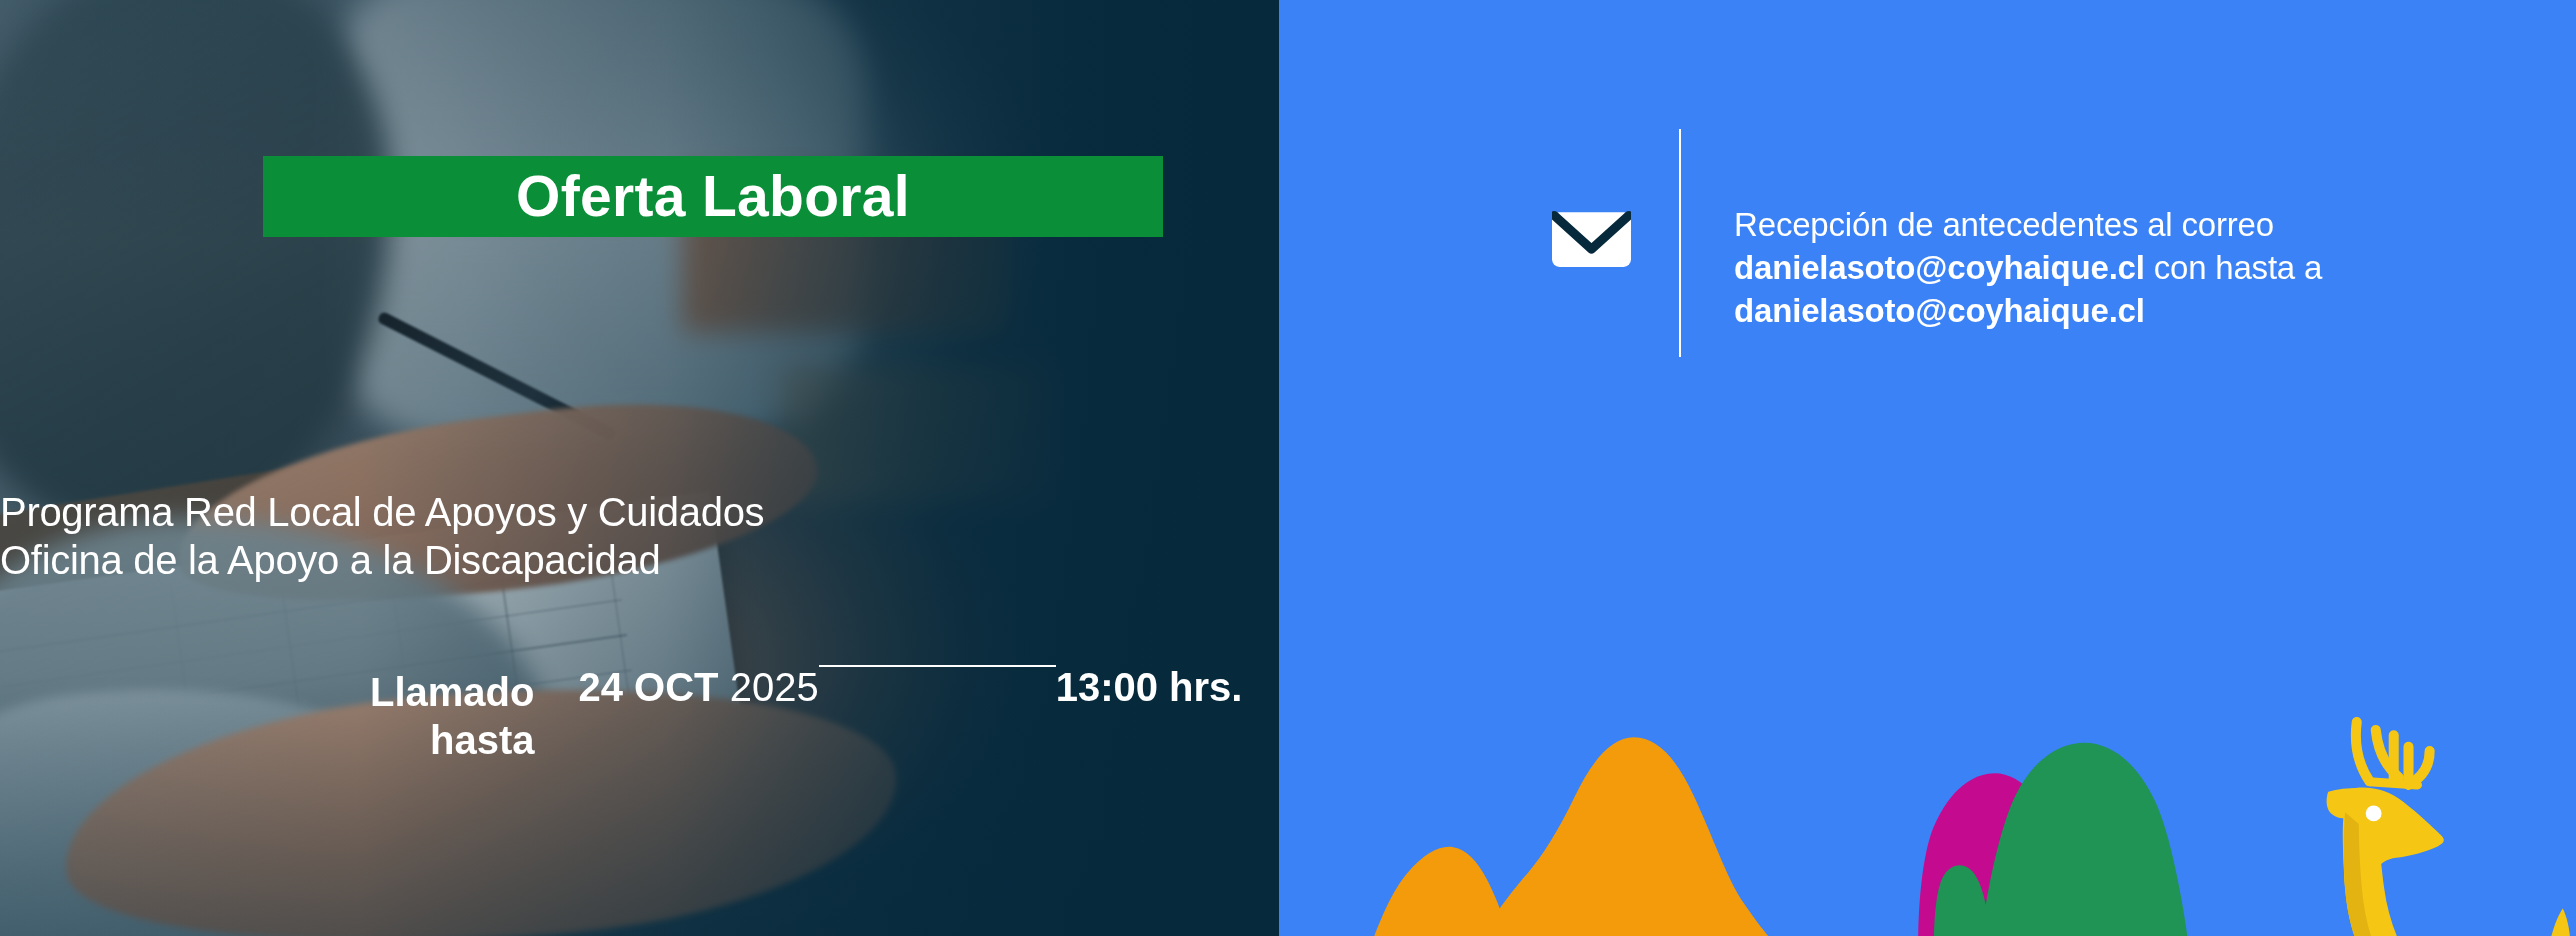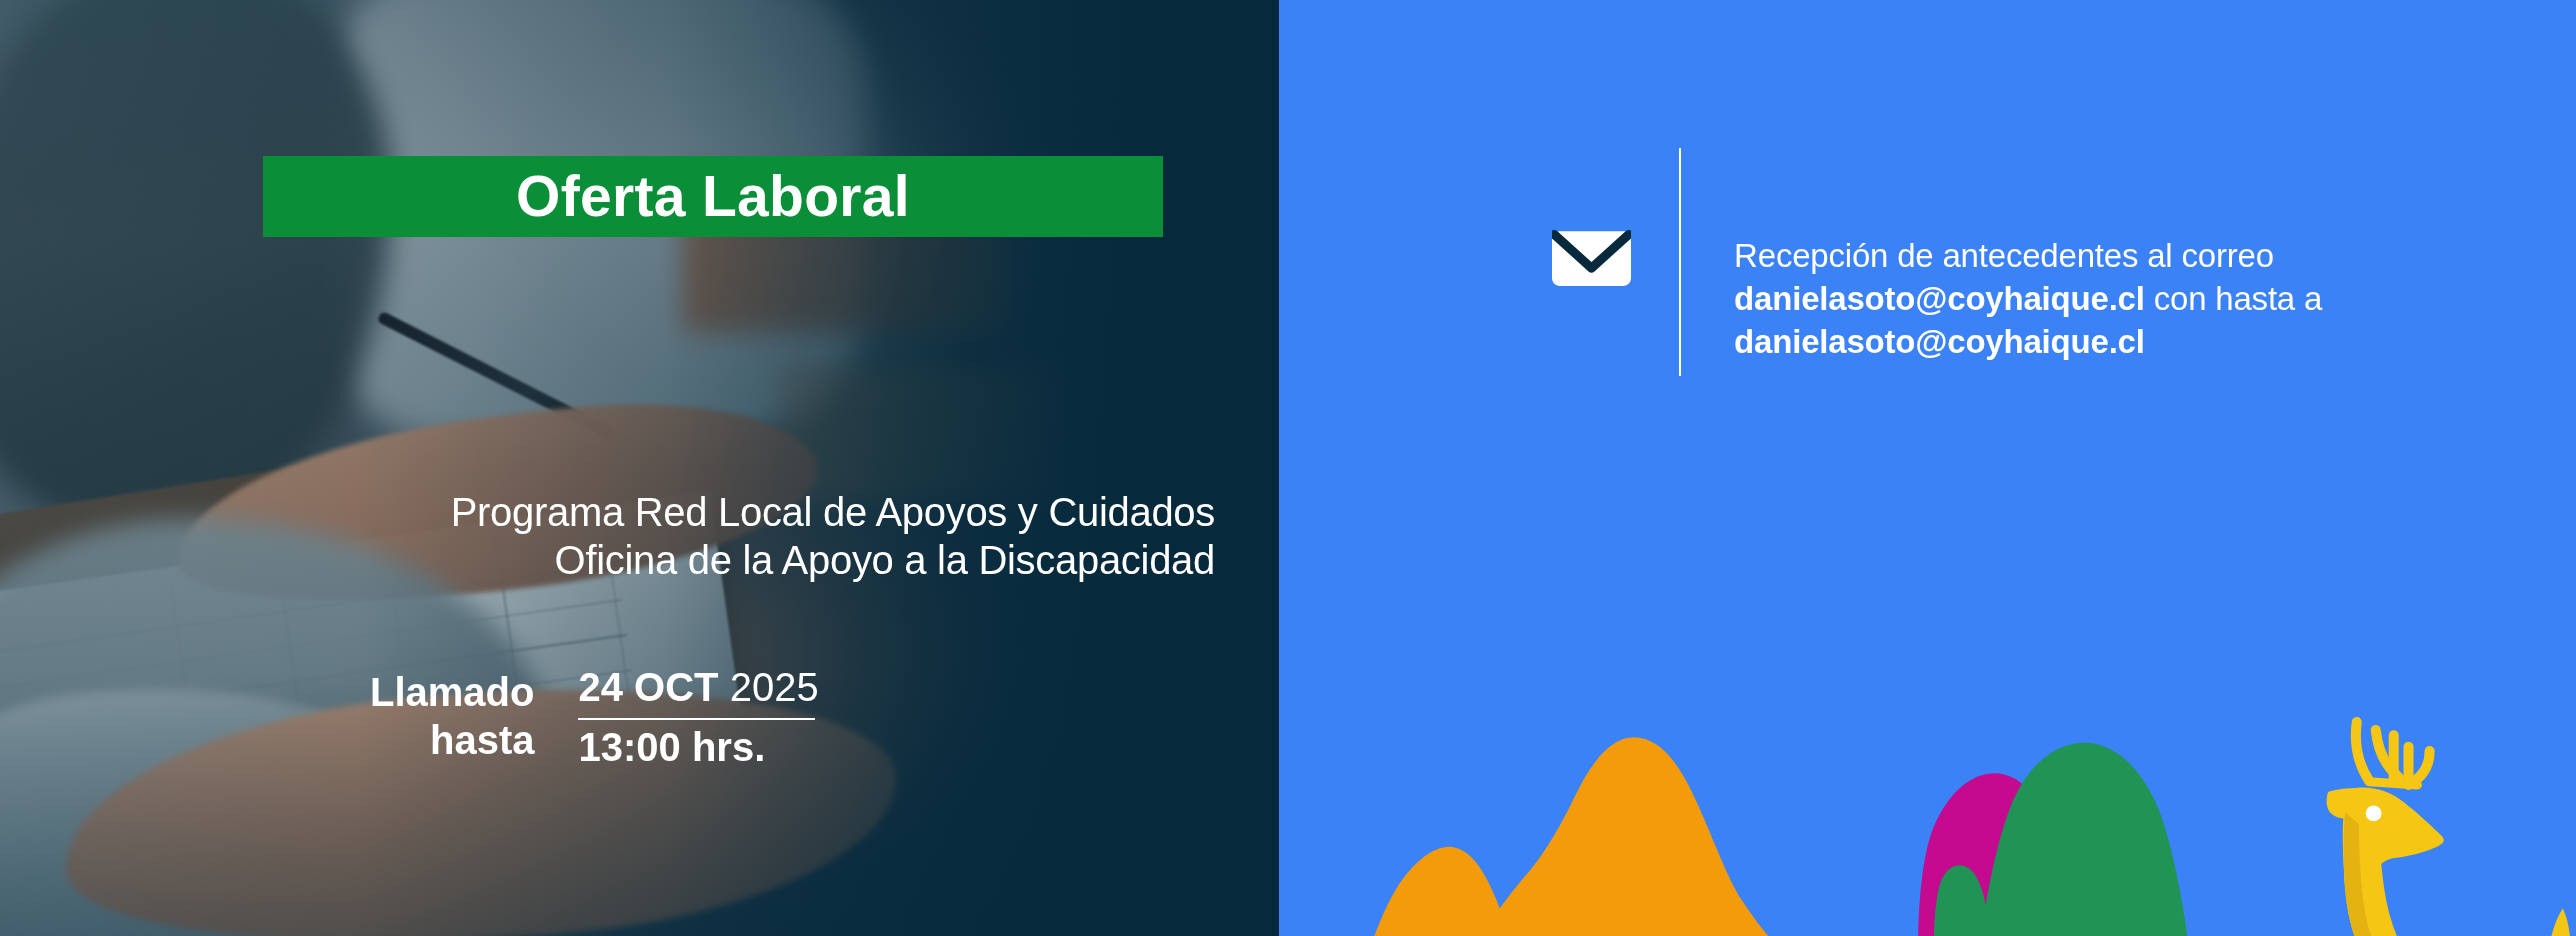--- a/index.html
+++ b/index.html
@@ -130,54 +130,54 @@
   
   .headline{
     position:absolute; left:0; top:243px; width:1215px;
     text-align:center;
     color:#FFFFFF; font-weight:700; font-size:132px; line-height:1;
     letter-spacing:-2.1px; white-space:nowrap;
   }
 
   
   .subtitle{
-    position:absolute; left:0; top:489px; width:1215px; text-align:right;
+    position:absolute; left:0; top:489px; width:1215px; text-align:left;
     color:#FFFFFF; font-weight:400; font-size:40px; line-height:1.19;
     letter-spacing:-0.3px;
   }
   .subtitle div{white-space:nowrap;}
 
   
   .deadline{
     position:absolute; left:370px; top:663px;
     display:flex; align-items:flex-start; gap:44px;
   }
   .deadline-label{
     color:#FFFFFF; font-weight:700; font-size:40px; line-height:1.2;
     text-align:right; white-space:nowrap; padding-top:5.3px;
   }
-  .deadline-values{display:flex; flex-direction:column;}
+  .deadline-values{display:flex; flex-direction:row;}
   .deadline-row1{
     color:#FFFFFF; font-size:40px; line-height:1.22; white-space:nowrap;
     padding-bottom:4.2px;
   }
   .deadline-row1 .d-strong{font-weight:700;}
   .deadline-row1 .d-year{font-weight:400;}
   .deadline-rule{
     height:2.1px; background:#FFFFFF; width:237px; margin:2.1px 0 3.2px 0;
   }
   .deadline-row2{
     color:#FFFFFF; font-weight:700; font-size:40px; line-height:1.22;
     white-space:nowrap;
   }
 
   
   .contact{
-    position:absolute; left:1679px; top:148px;
-    display:flex; align-items:center;
+    position:absolute; left:1679px; top:129px;
+    display:flex; align-items:flex-start;
   }
   .contact-divider{
     width:2.1px; height:228px; background:#FFFFFF; flex:0 0 auto;
   }
   .contact-icon{
     position:absolute; left:-127px; top:79px;
     width:79px; height:63px;
   }
   .contact-text{
     margin-left:53px; margin-top:75px;

